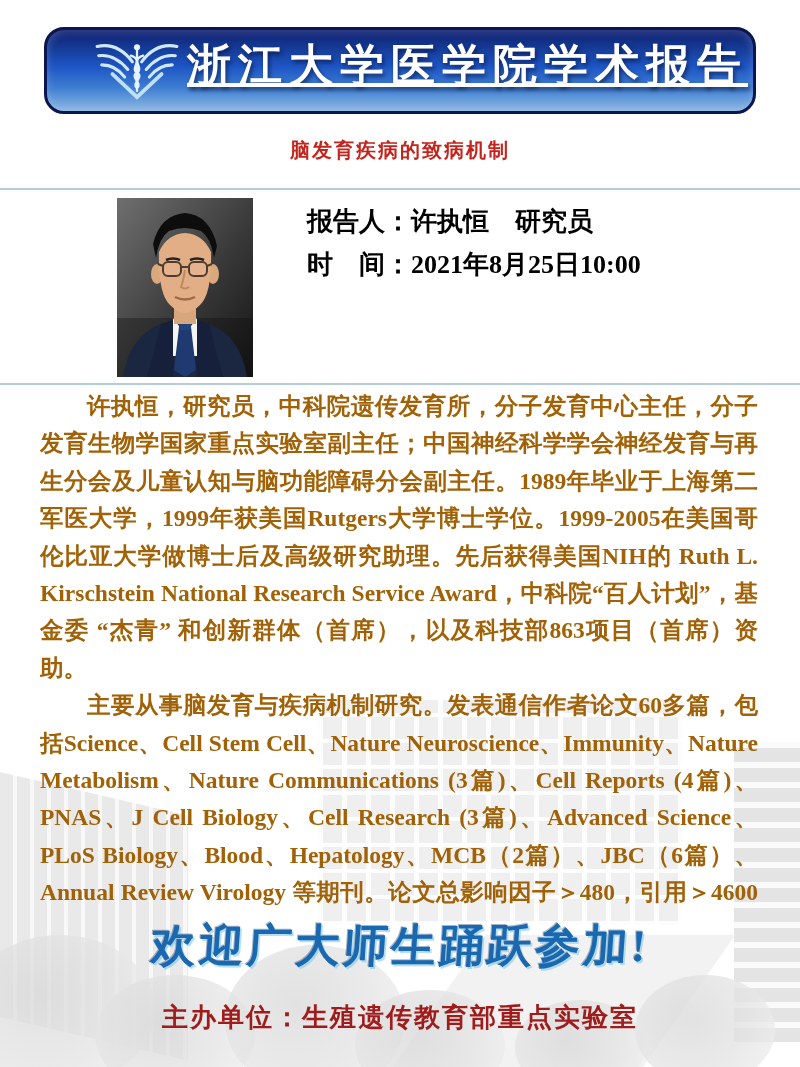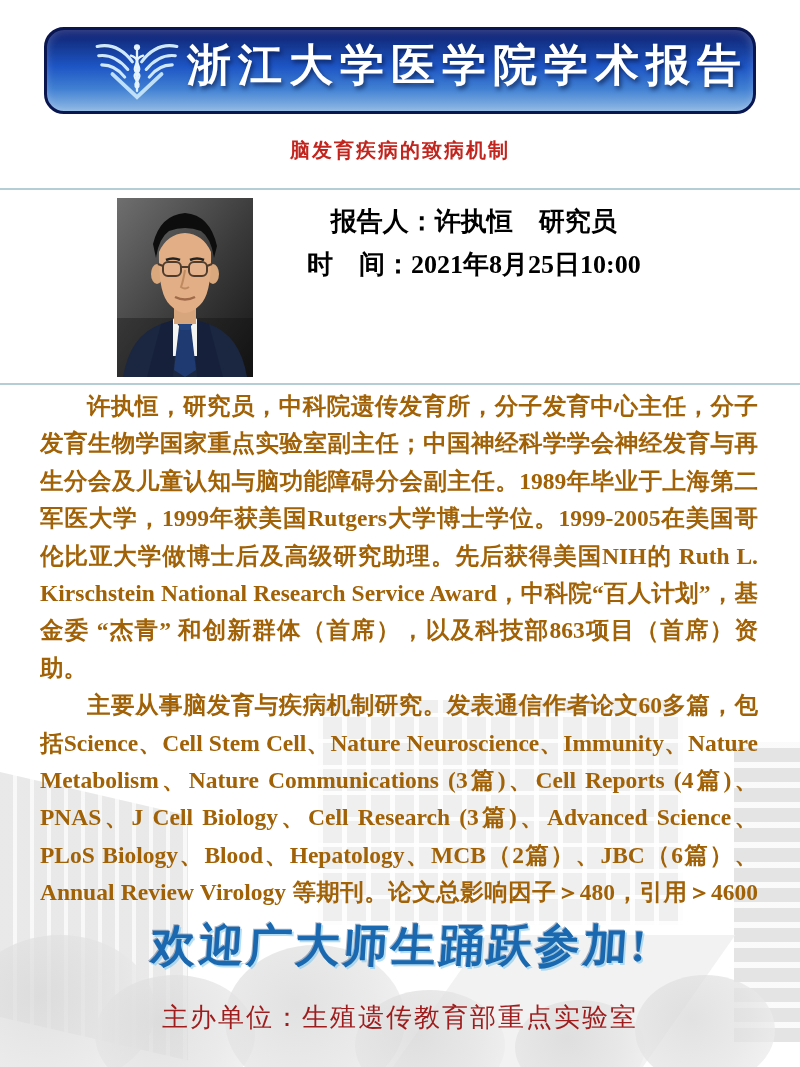--- a/index.html
+++ b/index.html
@@ -47,53 +47,53 @@
     background:linear-gradient(180deg,#0d1d6e 0%,#14368e 18%,#1d55c4 45%,#3f7fd2 72%,#8fb9e4 100%);
     border:3px solid #0a1650;
     box-shadow:inset 0 2px 8px rgba(255,255,255,.22);
     display:flex;align-items:center;
   }
   .logo{margin-left:44px;flex:0 0 auto;display:block;}
   .banner-title{
     flex:1;text-align:center;color:#ffffff;font-size:44px;font-weight:bold;
     letter-spacing:7px;margin:0 34px 11px 4px;
     text-shadow:2px 3px 4px rgba(0,10,40,.55);
-    font-family:"Liberation Serif","DejaVu Serif",serif;white-space:nowrap;
+    font-family:"Liberation Serif","DejaVu Serif",serif;white-space:nowrap;text-decoration:underline;
   }
   
   .lecture-title{
     position:absolute;top:137px;left:0;right:0;margin:0;text-align:center;
     font-size:20px;font-weight:bold;color:#c2251d;letter-spacing:2px;
   }
   .divider{position:absolute;left:0;width:800px;height:2px;background:#b5ced6;border:0;margin:0;}
   .d1{top:188px;}
   .d2{top:383px;}
   
   .info-section{position:absolute;top:198px;left:117px;display:flex;}
   .photo{width:136px;height:179px;display:block;flex:0 0 auto;}
   .info-lines{margin-left:54px;padding-top:3px;}
-  .info-line{font-size:26px;font-weight:bold;color:#000;line-height:42.5px;white-space:nowrap;text-align:center;}
+  .info-line{font-size:26px;font-weight:bold;color:#000;line-height:42.5px;white-space:nowrap;}
   
   .bio{position:absolute;top:388px;left:40px;width:718px;height:524px;overflow:hidden;}
   .bio p{
     margin:0;font-size:23.5px;font-weight:bold;color:#a16207;line-height:37.4px;
     text-align:justify;text-indent:2em;
     font-family:"Liberation Serif","DejaVu Serif",serif;
   }
   
   .welcome{
     position:absolute;top:916px;left:0;right:0;text-align:center;
     font-size:45px;font-weight:bold;color:#1a68b0;letter-spacing:3px;
     transform:skewX(-4deg);
     text-shadow:2px 2px 0 rgba(130,200,235,.6),-1px -1px 0 rgba(8,40,90,.35);
     font-family:"Liberation Serif","DejaVu Serif",serif;
   }
   .organizer{
     position:absolute;top:1000px;left:0;right:0;text-align:center;
-    font-size:26px;font-weight:normal;color:#9e1c1c;letter-spacing:2px;
+    font-size:26px;font-weight:bold;color:#9e1c1c;letter-spacing:2px;
   }
 </style>
 </head>
 <body>
 
 <div class="poster">
 
   <div class="bg">
     <div class="wm wm-left"></div>
     <div class="wm wm-mid"></div>

